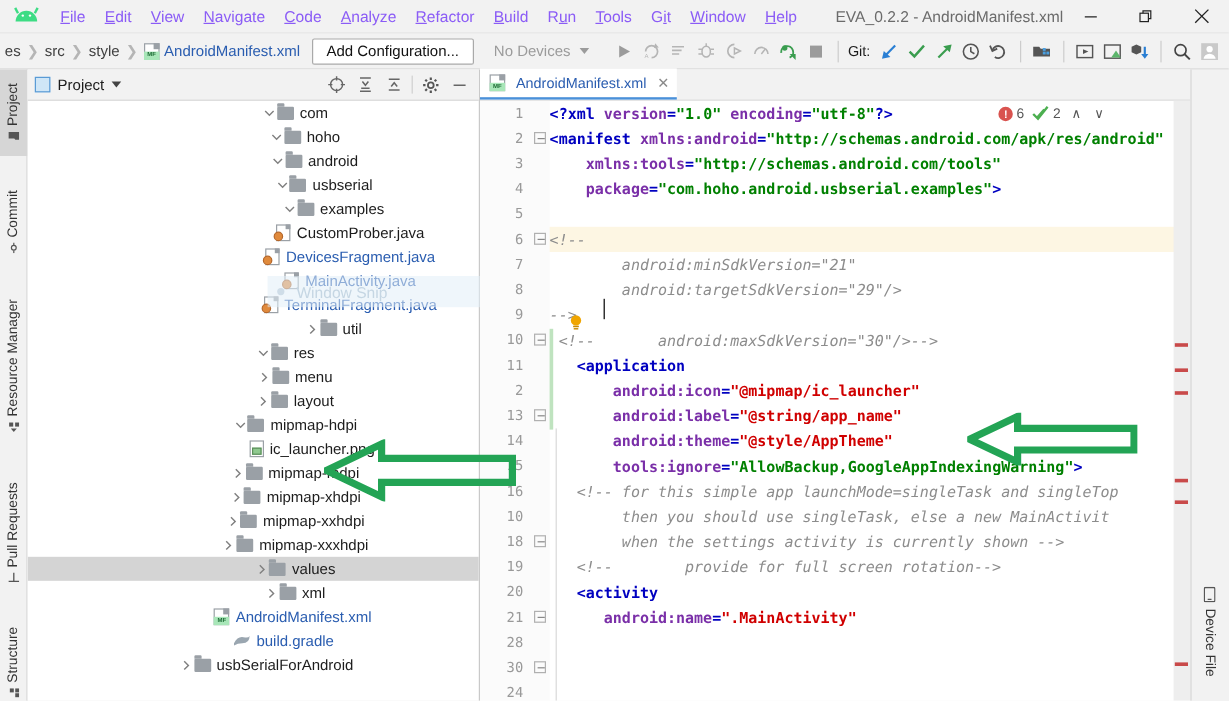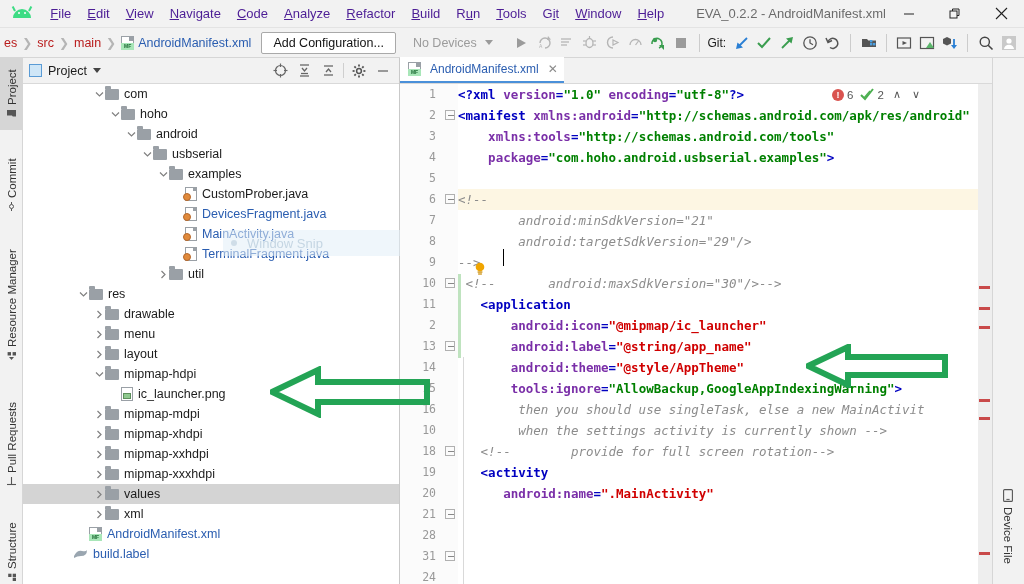--- a/index.html
+++ b/index.html
@@ -26,39 +26,39 @@
   }
   .android-logo .eye { position: absolute; width: 2px; height: 2px; background:#fff; border-radius:50%; top:6px;}
   .android-logo .eye.l { left: 8px; } .android-logo .eye.r { left: 14px; }
   .android-logo .ear {
     position: absolute; width: 2px; height: 5px; background:#3ddc84; top: 0px;
     transform-origin: bottom;
   }
   .android-logo .ear.l { left: 4px; transform: rotate(-28deg); }
   .android-logo .ear.r { left: 18px; transform: rotate(28deg); }
   .menu-item {
-    font-size: 13px; color: #4c1d95; padding: 3px 8px; cursor: default; white-space: nowrap;
+    font-size: 13px; color: #8b5cf6; padding: 3px 8px; cursor: default; white-space: nowrap;
   }
   .menu-item .mn { text-decoration: underline; }
   .win-title {
     font-size: 13px; color: #6b6b6b; margin-left: 24px; white-space: nowrap;
   }
   .win-ctrls { margin-left: auto; display: flex; height: 28px; }
   .win-btn {
     width: 46px; height: 28px; display: flex; align-items: center; justify-content: center;
     color: #222; font-size: 13px;
   }
   .win-btn svg { display:block; }
 
   
   .navbar {
     position: absolute; top: 28px; left: 0; width: 1024px; height: 30px;
     background: #f2f2f2; display: flex; align-items: center; border-bottom: 1px solid #d6d6d6;
   }
-  .crumb { font-size: 12.5px; color: #b91c1c; display:flex; align-items:center; white-space: nowrap;}
+  .crumb { font-size: 12.5px; color: #404040; display:flex; align-items:center; white-space: nowrap;}
   .crumb-sep { color: #b5b5b5; font-size: 12px; margin: 0 5px; }
   .crumb.link { color: #2a5db0; }
   .mf-icon {
     display:inline-block; width:13px; height:14px; position: relative; margin-right:4px; vertical-align:middle;
   }
   .mf-icon .pg { position:absolute; inset:0; background:#fff; border:1px solid #9aa0a6; }
   .mf-icon .corner { position:absolute; right:0; top:0; width:5px;height:5px; background:#9aa0a6;}
   .mf-icon .lbl {
     position:absolute; left:0; bottom:0; width:13px; height:7px; background:#a8e6b8;
     font-size:5px; line-height:7px; text-align:center; color:#1d6b34; font-family:"Liberation Sans",sans-serif; font-weight:bold;
@@ -100,21 +100,21 @@
     border-bottom: 1px solid #d9d9d9; padding-left: 6px;
   }
   .projhead .sq { width:13px;height:13px;border:1px solid #5a9bd5;background:#cfe6f7; margin-right:6px;}
   .projhead .ttl { font-size:12.5px; color:#1c1c1c; }
   .projhead .cdown { margin-left:6px; width:0;height:0;border-left:4px solid transparent;border-right:4px solid transparent;border-top:5px solid #444;}
   .projhead .tools { margin-left:auto; display:flex; align-items:center; padding-right:4px; }
   .ph-icon { width:24px;height:24px; display:flex;align-items:center;justify-content:center;}
   .tree { position:absolute; top:26px; left:0; right:0; bottom:0; overflow:hidden; }
   .trow {
     height: 20px; display:flex; align-items:center; font-size:12.5px; color:#1c1c1c;
-    white-space: nowrap; position:relative;
+    white-space: nowrap; position:relative;justify-content:center;
   }
   .trow.sel { background: #d4d4d4; }
   .arw { width:12px; display:flex; justify-content:center; align-items:center; color:#808080; font-size:9px; flex:none;}
   .arw svg { display:block; }
   .folder {
     width:14px; height:11px; flex:none; margin-right:5px; background:#9aa0a6;
     border-radius: 1px; position:relative;
   }
   .folder:before {
     content:""; position:absolute; left:0; top:-3px; width:6px; height:3px;
@@ -239,21 +239,21 @@
       </div>
     </div>
   </div>
 
   <div class="navbar">
     <div style="display:flex;align-items:center;padding-left:4px;">
       <span class="crumb">es</span>
       <span class="crumb-sep">❯</span>
       <span class="crumb">src</span>
       <span class="crumb-sep">❯</span>
-      <span class="crumb">main</span>
+      <span class="crumb">style</span>
       <span class="crumb-sep">❯</span>
       <span class="mf-icon">
         <span class="pg"></span>
           <span class="corner"></span>
           <span class="lbl">MF</span>
       </span>
       <span class="crumb link">AndroidManifest.xml</span>
     </div>
 
     <div class="addconfig">Add Configuration...</div>
@@ -599,30 +599,20 @@
           <span class="">res</span>
         </div>
         <div class="trow">
           <span style="width:70px;flex:none;"></span>
           <span class="arw">
             <svg width="7" height="9" viewBox="0 0 7 9">
               <polyline points="1.5,1 5,4.5 1.5,8" fill="none" stroke="#808080" stroke-width="1.2"></polyline>
             </svg>
           </span>
           <span class="folder"></span>
-          <span class="">drawable</span>
-        </div>
-        <div class="trow">
-          <span style="width:70px;flex:none;"></span>
-          <span class="arw">
-            <svg width="7" height="9" viewBox="0 0 7 9">
-              <polyline points="1.5,1 5,4.5 1.5,8" fill="none" stroke="#808080" stroke-width="1.2"></polyline>
-            </svg>
-          </span>
-          <span class="folder"></span>
           <span class="">menu</span>
         </div>
         <div class="trow">
           <span style="width:70px;flex:none;"></span>
           <span class="arw">
             <svg width="7" height="9" viewBox="0 0 7 9">
               <polyline points="1.5,1 5,4.5 1.5,8" fill="none" stroke="#808080" stroke-width="1.2"></polyline>
             </svg>
           </span>
           <span class="folder"></span>
@@ -716,21 +706,31 @@
             <span class="lbl">MF</span>
           </span>
           <span class="blue">AndroidManifest.xml</span>
         </div>
         <div class="trow">
           <span style="width:38px;flex:none;"></span>
           <span class="arw"></span>
           <span class="gradle"><svg width="15" height="12" viewBox="0 0 15 12">
               <path d="M1 8 Q4 2 9 3 Q13 4 14 2 Q14 8 8 8 Q4 8 1 10 Z" fill="#9aa6b0"></path>
             </svg></span>
-          <span class="blue">build.label</span>
+          <span class="blue">build.gradle</span>
+        </div>
+        <div class="trow">
+          <span style="width:22px;flex:none;"></span>
+          <span class="arw">
+            <svg width="7" height="9" viewBox="0 0 7 9">
+              <polyline points="1.5,1 5,4.5 1.5,8" fill="none" stroke="#808080" stroke-width="1.2"></polyline>
+            </svg>
+          </span>
+          <span class="folder"></span>
+          <span class="">usbSerialForAndroid</span>
         </div>
       </div>
 
     <div class="watermark">
       <span class="wdot"></span>
       <span>Window Snip</span>
     </div>
   </div>
 
   <div class="editor">
@@ -763,21 +763,21 @@
           <div class="gutnum">13</div>
           <div class="gutnum">14</div>
           <div class="gutnum">15</div>
           <div class="gutnum">16</div>
           <div class="gutnum">10</div>
           <div class="gutnum">18</div>
           <div class="gutnum">19</div>
           <div class="gutnum">20</div>
           <div class="gutnum">21</div>
           <div class="gutnum">28</div>
-          <div class="gutnum">31</div>
+          <div class="gutnum">30</div>
           <div class="gutnum">24</div>
         </div>
       <div class="foldcol" id="foldcol">
           <div class="fold-marker" style="top: 26px;"></div>
           <div class="fold-marker" style="top: 110px;"></div>
           <div class="fold-marker" style="top: 194px;"></div>
           <div class="fold-marker" style="top: 257px;"></div>
           <div class="fold-marker" style="top: 362px;"></div>
           <div class="fold-marker" style="top: 425px;"></div>
           <div class="fold-marker" style="top: 467px;"></div>
@@ -792,20 +792,21 @@
           <div class="cl hl"><span class="k-cmt">&lt;!--</span></div>
           <div class="cl"><span class="k-cmt">        android:minSdkVersion="21"</span></div>
           <div class="cl"><span class="k-cmt">        android:targetSdkVersion="29"/&gt;</span></div>
           <div class="cl"><span class="k-cmt">--&gt;</span></div>
           <div class="cl"><span class="k-cmt"> &lt;!--       android:maxSdkVersion="30"/&gt;--&gt;</span></div>
           <div class="cl"><span class="k-tag">   &lt;application</span></div>
           <div class="cl"><span class="k-attr">       android:icon</span><span class="k-tag">=</span><span class="k-valr">"@mipmap/ic_launcher"</span></div>
           <div class="cl"><span class="k-attr">       android:label</span><span class="k-tag">=</span><span class="k-valr">"@string/app_name"</span></div>
           <div class="cl"><span class="k-attr">       android:theme</span><span class="k-tag">=</span><span class="k-valr">"@style/AppTheme"</span></div>
           <div class="cl"><span class="k-attr">       tools:ignore</span><span class="k-tag">=</span><span class="k-val">"AllowBackup,GoogleAppIndexingWarning"</span><span class="k-tag">&gt;</span></div>
+          <div class="cl"><span class="k-cmt">   &lt;!-- for this simple app launchMode=singleTask and singleTop</span></div>
           <div class="cl"><span class="k-cmt">        then you should use singleTask, else a new MainActivit</span></div>
           <div class="cl"><span class="k-cmt">        when the settings activity is currently shown --&gt;</span></div>
           <div class="cl"><span class="k-cmt">   &lt;!--        provide for full screen rotation--&gt;</span></div>
           <div class="cl"><span class="k-tag">   &lt;activity</span></div>
           <div class="cl"><span class="k-attr">      android:name</span><span class="k-tag">=</span><span class="k-valr">".MainActivity"</span></div>
         </div>
       <div class="vline"></div>
 
       <svg class="bulb" viewBox="0 0 12 14">
         <circle cx="6" cy="5" r="4.3" fill="#f0a500"></circle>

